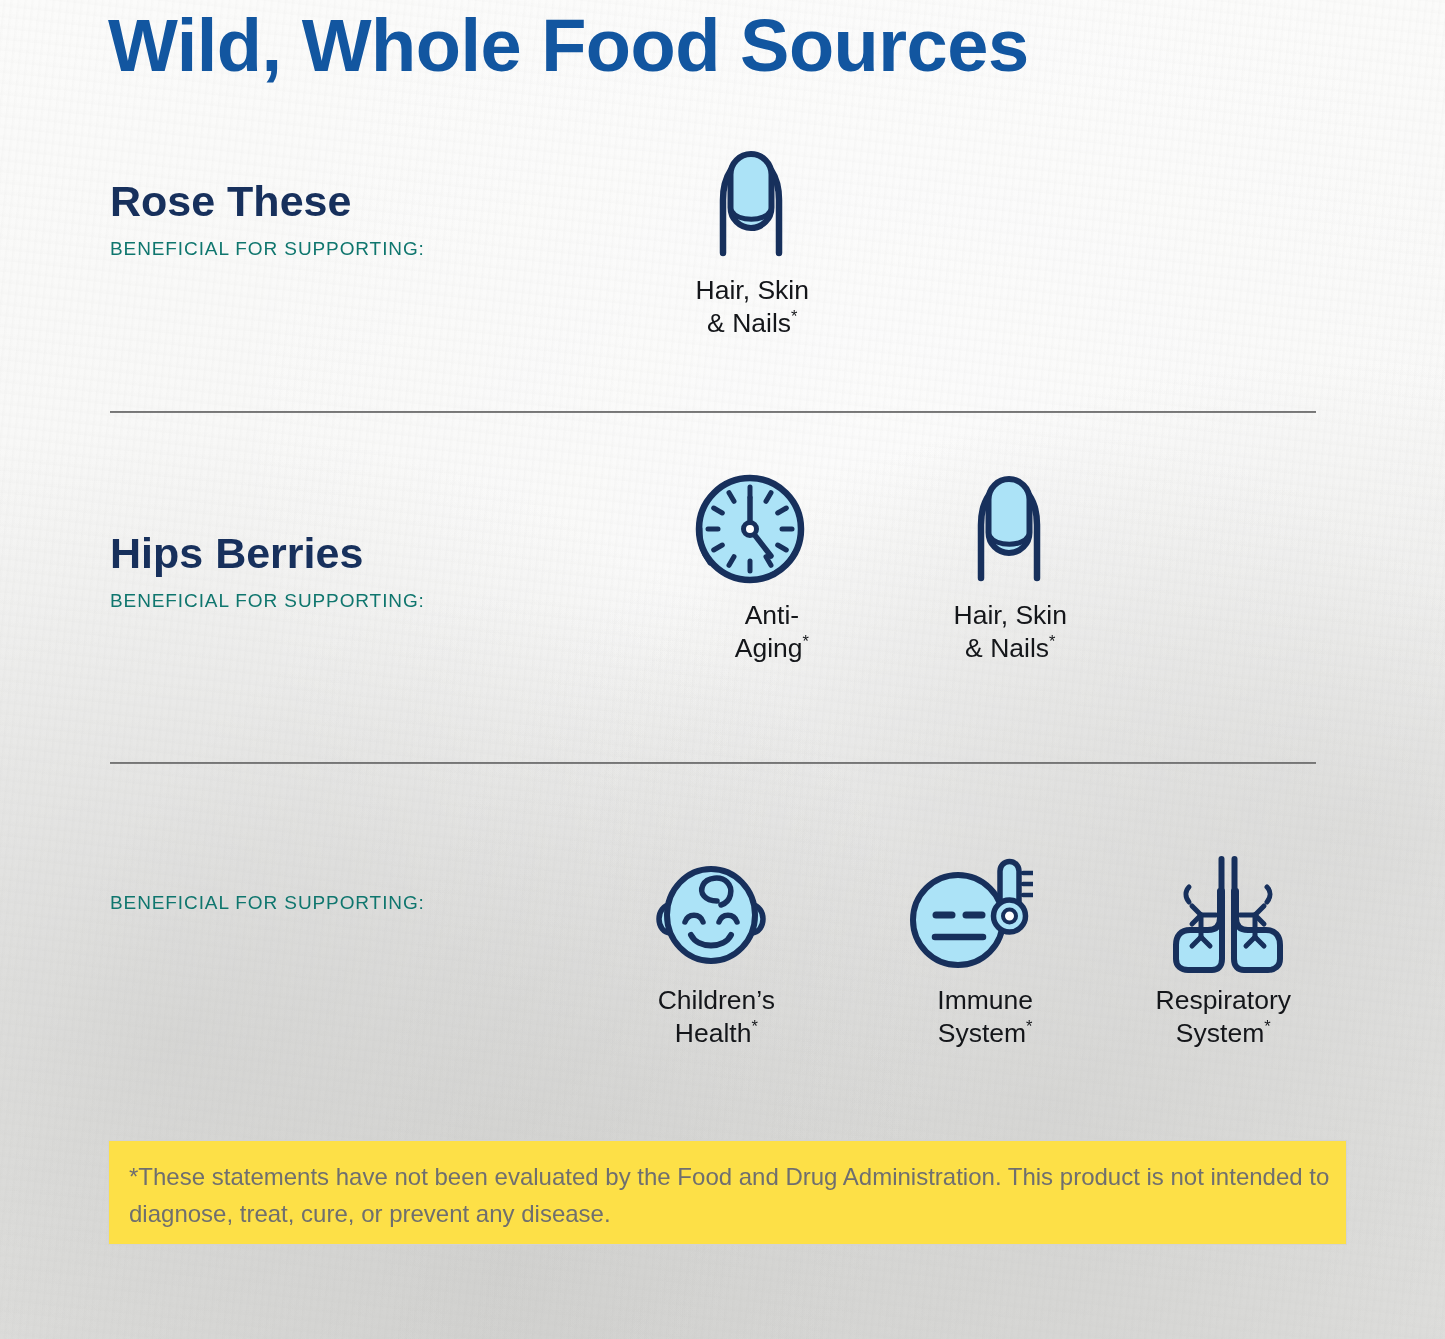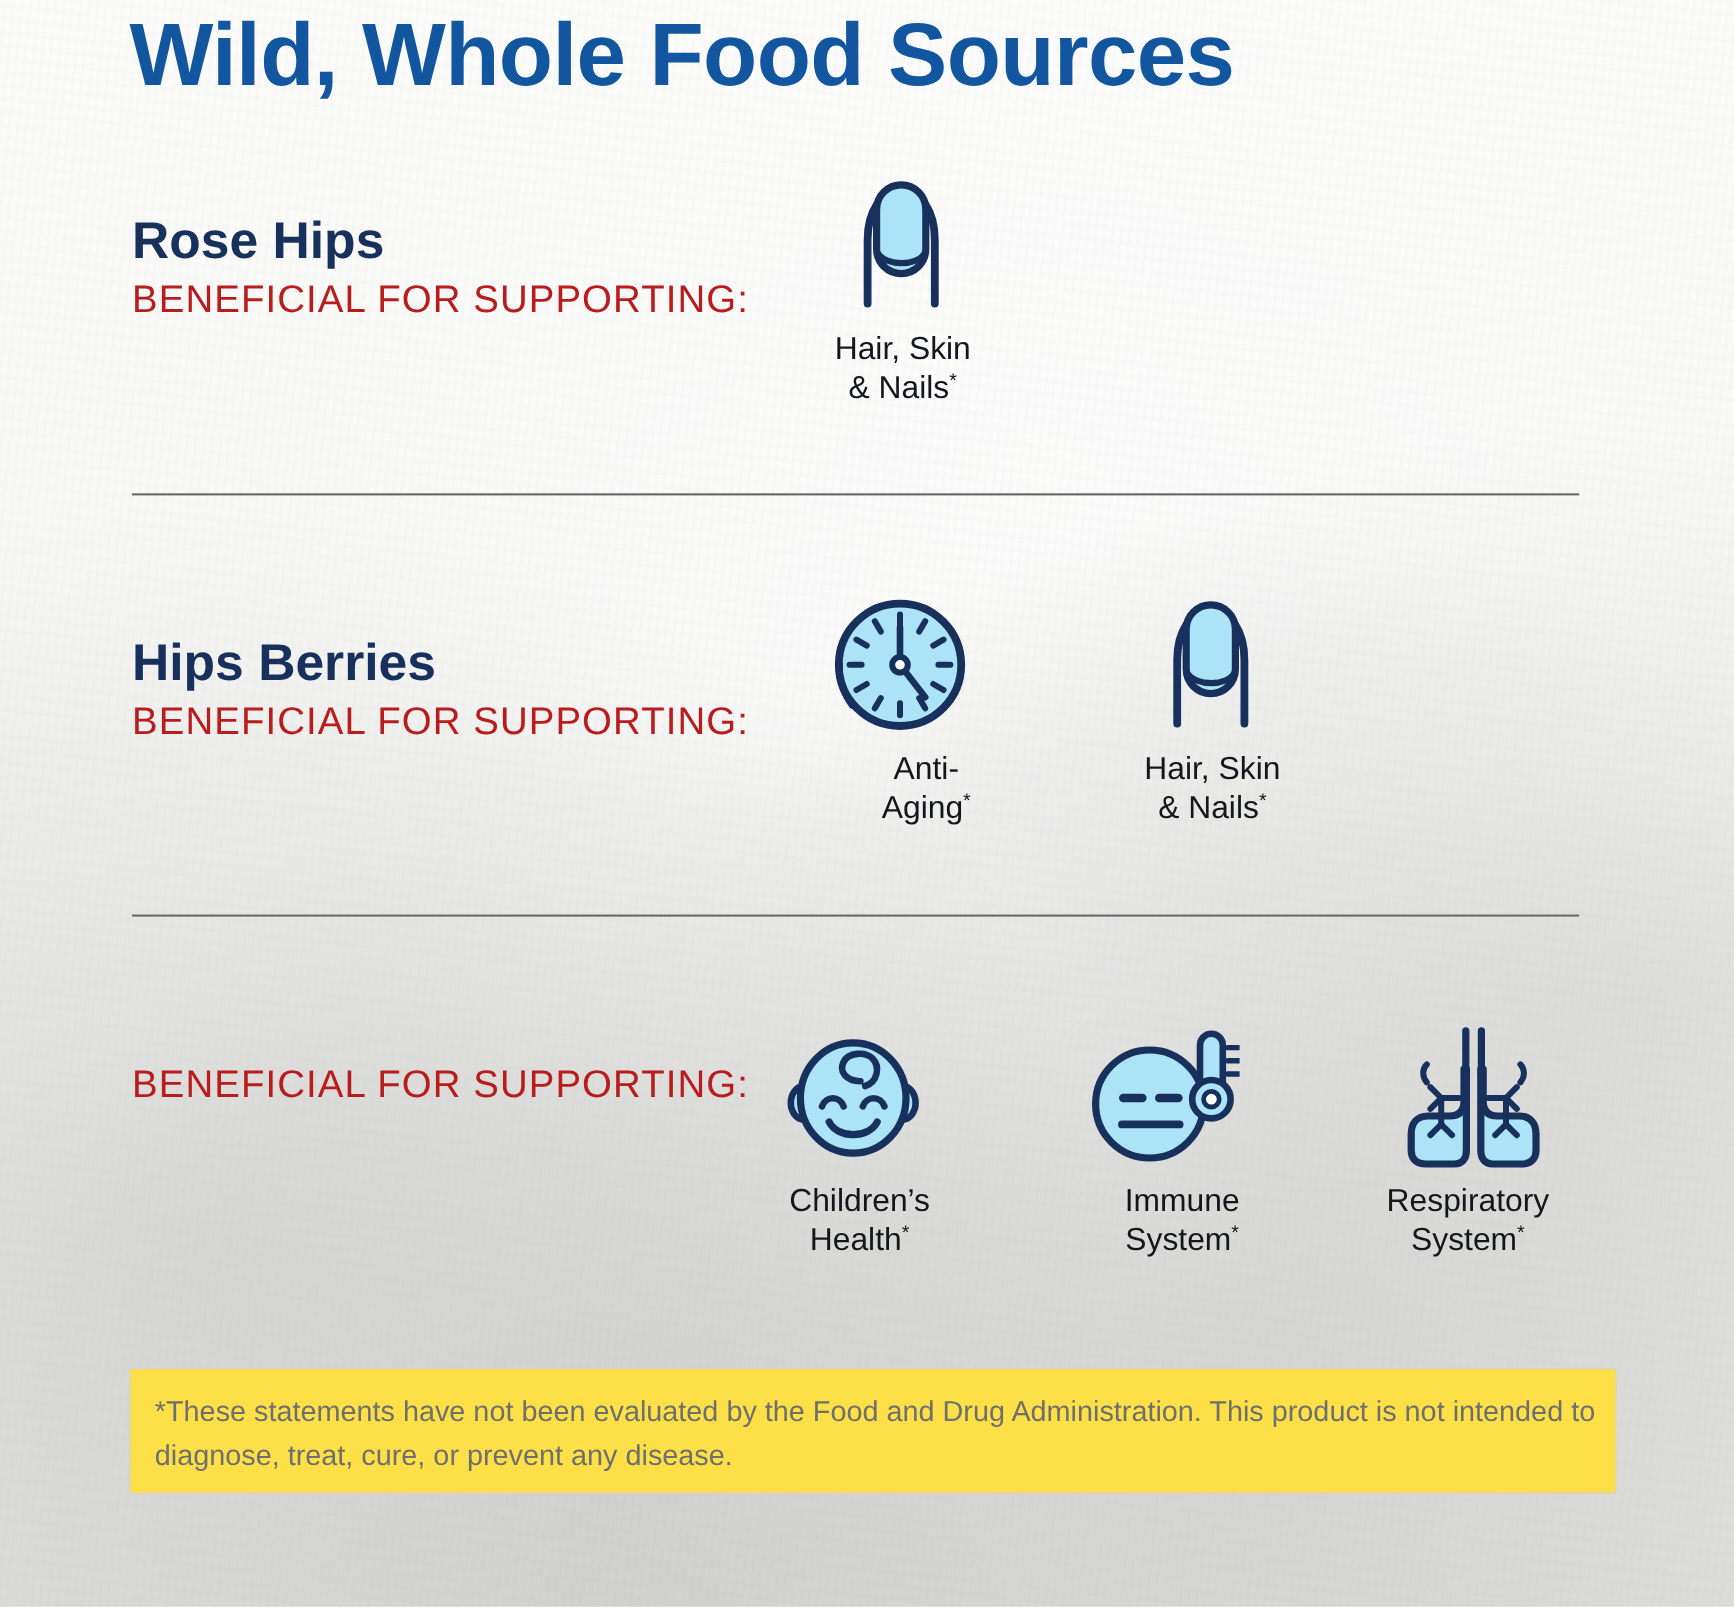--- a/index.html
+++ b/index.html
@@ -73,25 +73,25 @@
   }
   .sec-name {
     font-size: 43px;
     line-height: 50px;
     font-weight: 700;
     color: #17305c;
     white-space: nowrap;
   }
   .sec-sub {
     margin-top: 9px;
-    font-size: 32px;
+    font-size: 19px;
     line-height: 28px;
     font-weight: 400;
     letter-spacing: 0.9px;
-    color: #b91c1c;
+    color: #0f766e;
     white-space: nowrap;
   }
 
   .icons {
     position: absolute;
     display: flex;
     flex-direction: row;
   }
   .icon-cell {
     width: 180px;
@@ -158,21 +158,21 @@
 <div class="bg-texture"></div>
 <div class="bg-fibers"></div>
 
 <div class="page">
 
   <div class="title">Wild, Whole Food Sources</div>
 
   <div class="section" style="top:0;">
 
     <div class="sec-label" style="top:176px;">
-      <div class="sec-name">Rose Hips</div>
+      <div class="sec-name">Rose These</div>
       <div class="sec-sub">BENEFICIAL FOR SUPPORTING:</div>
     </div>
 
     <div class="icons" style="left:629px; top:140px;">
       <div class="icon-cell">
         <div class="icon-art">
           <svg width="116" height="125" viewBox="0 0 116 125" aria-hidden="true">
 
             <path d="M30 113 L30 60 C30 36 41 19 58 19 C75 19 86 36 86 60 L86 113" fill="none" stroke="#17305c" stroke-width="6.5" stroke-linecap="round"></path>
 
@@ -188,21 +188,21 @@
 
   <div class="divider" style="top:411px;"></div>
 
   <div class="section" style="top:0;">
 
     <div class="sec-label" style="top:528px;">
       <div class="sec-name">Hips Berries</div>
       <div class="sec-sub">BENEFICIAL FOR SUPPORTING:</div>
     </div>
 
-    <div class="icons" style="left:629px; top:490px;">
+    <div class="icons" style="left:629px; top:465px;">
 
       <div class="icon-cell">
         <div class="icon-art">
           <svg width="118" height="120" viewBox="0 0 118 120" aria-hidden="true">
             <circle cx="59" cy="59" r="51" fill="#ace3f7" stroke="#17305c" stroke-width="6.5"></circle>
 
             <path d="M104 82 A50 50 0 0 1 59 110" fill="none" stroke="#17305c" stroke-width="5" stroke-linecap="round"></path>
             <path d="M19 93 A50 50 0 0 1 9 59" fill="none" stroke="#17305c" stroke-width="5" stroke-linecap="round"></path>
 
             <g stroke="#17305c" stroke-width="5" stroke-linecap="round">

